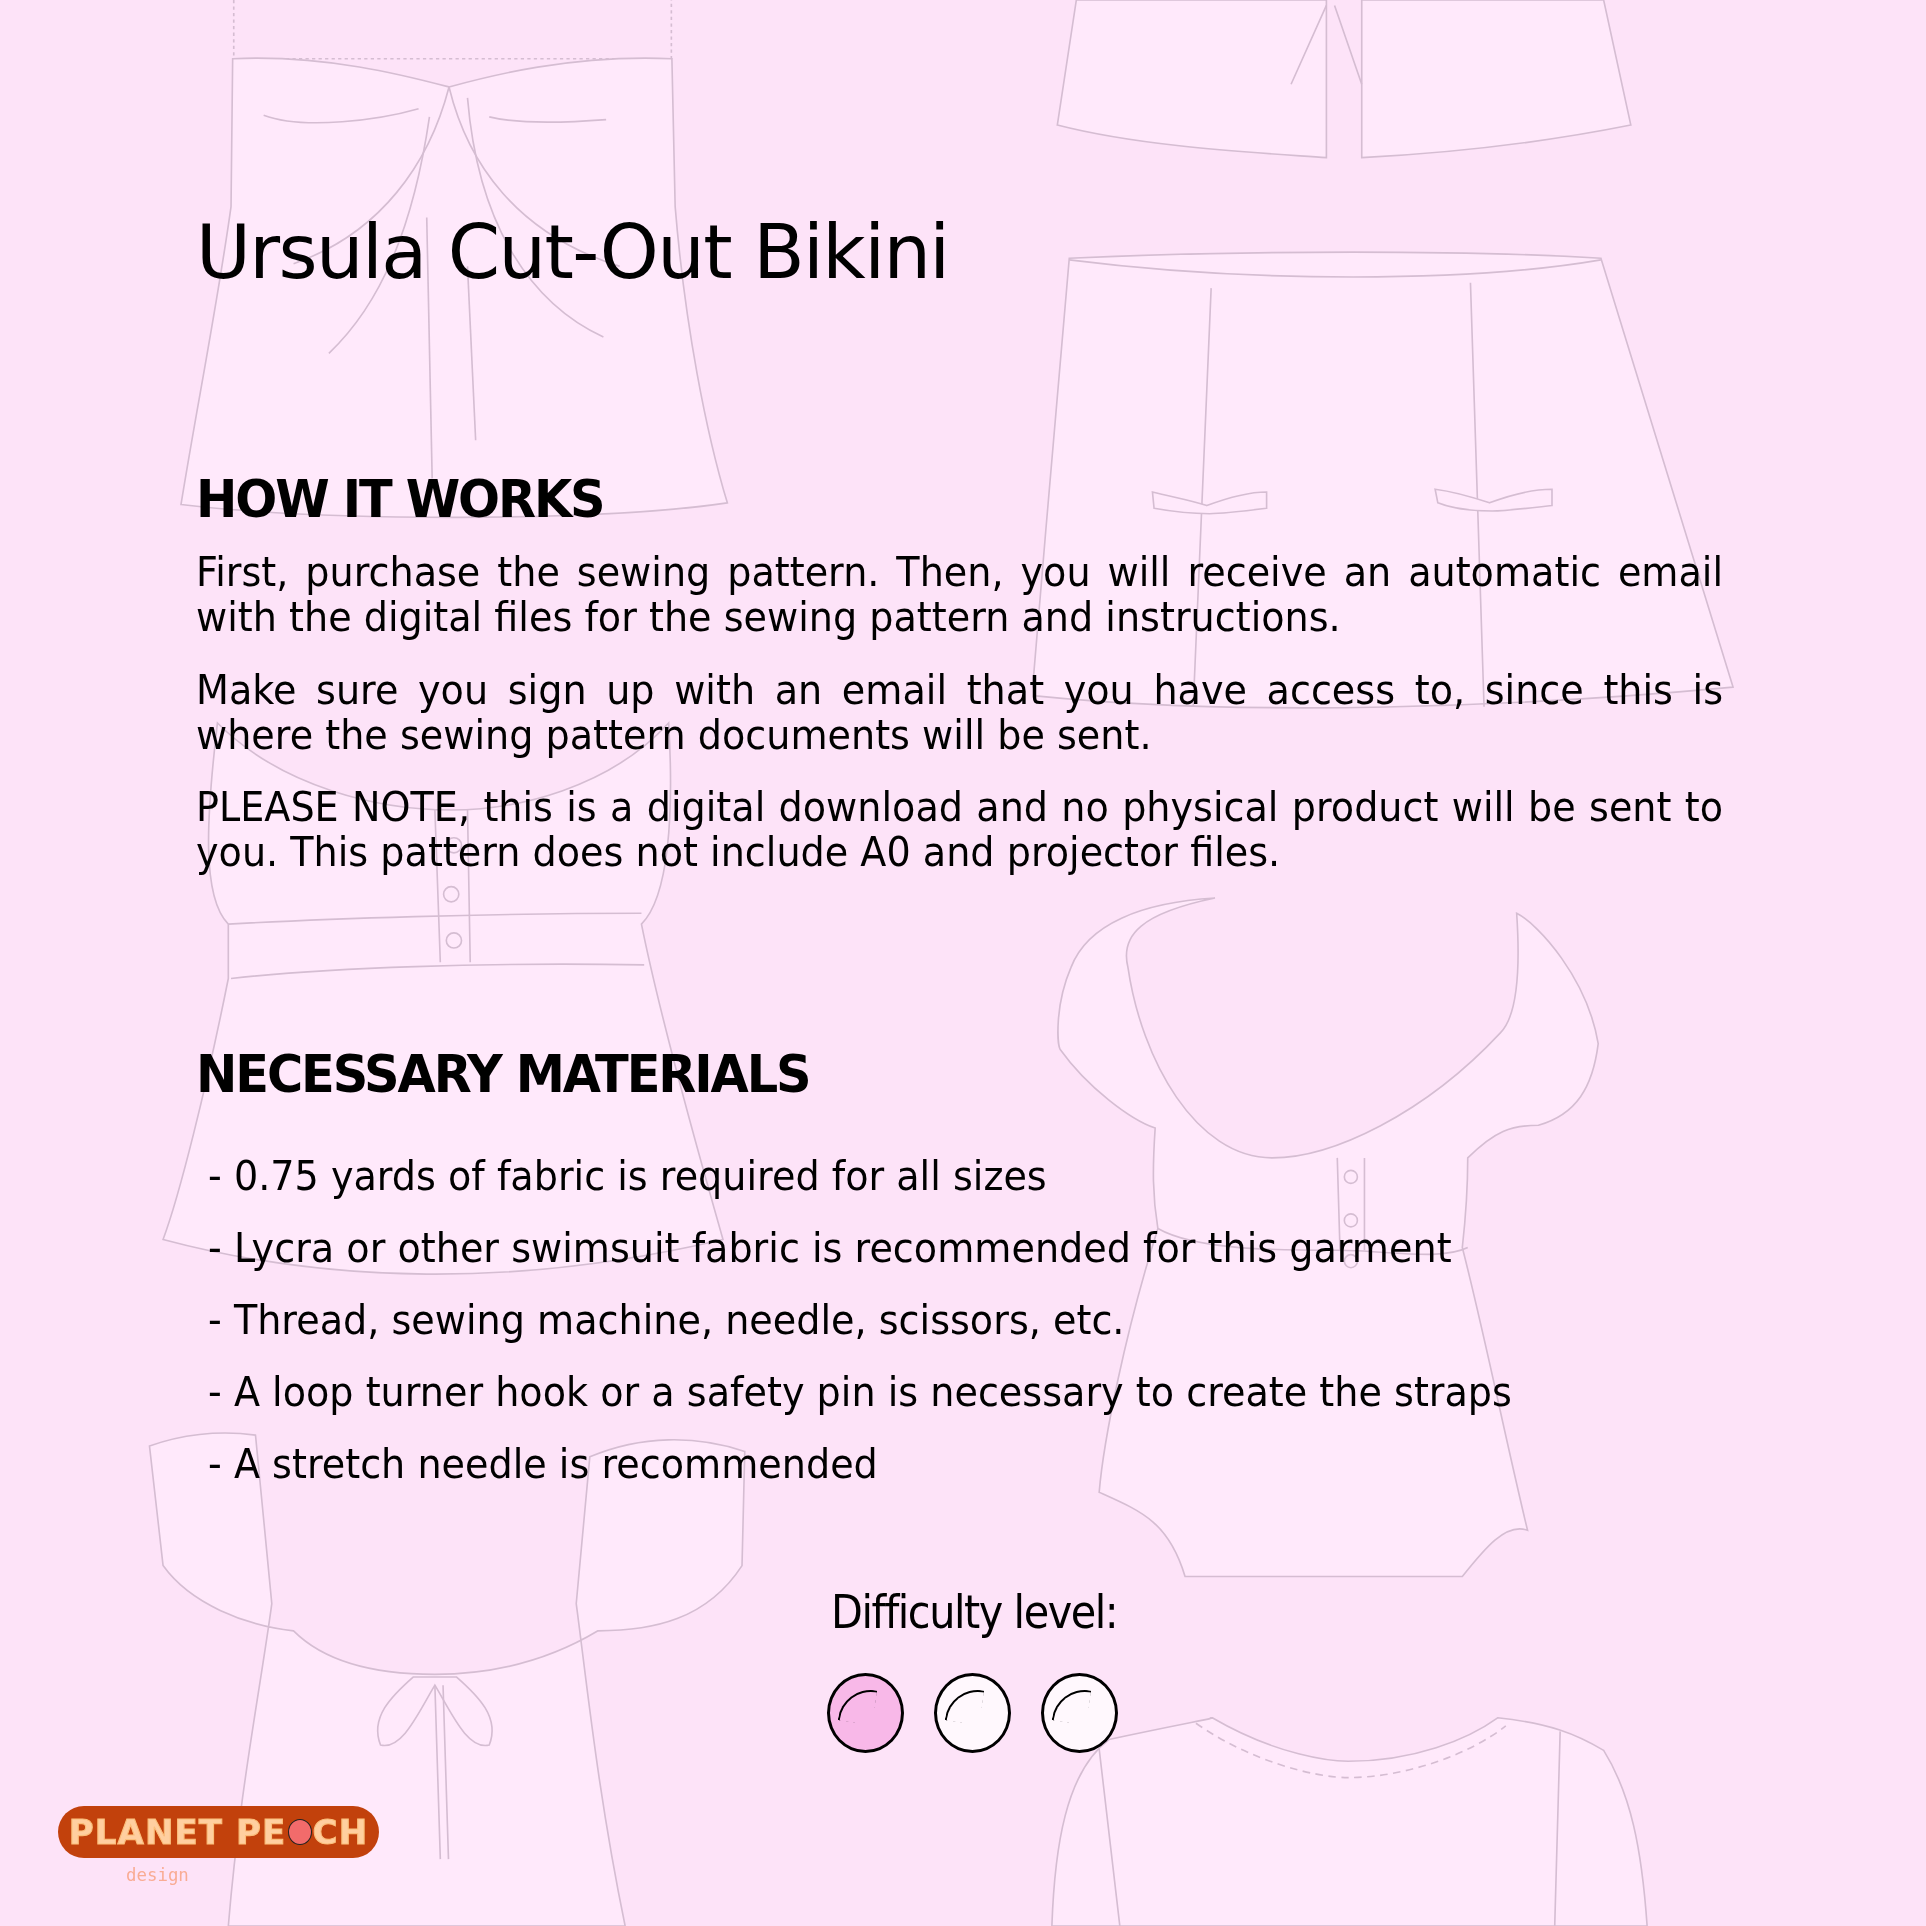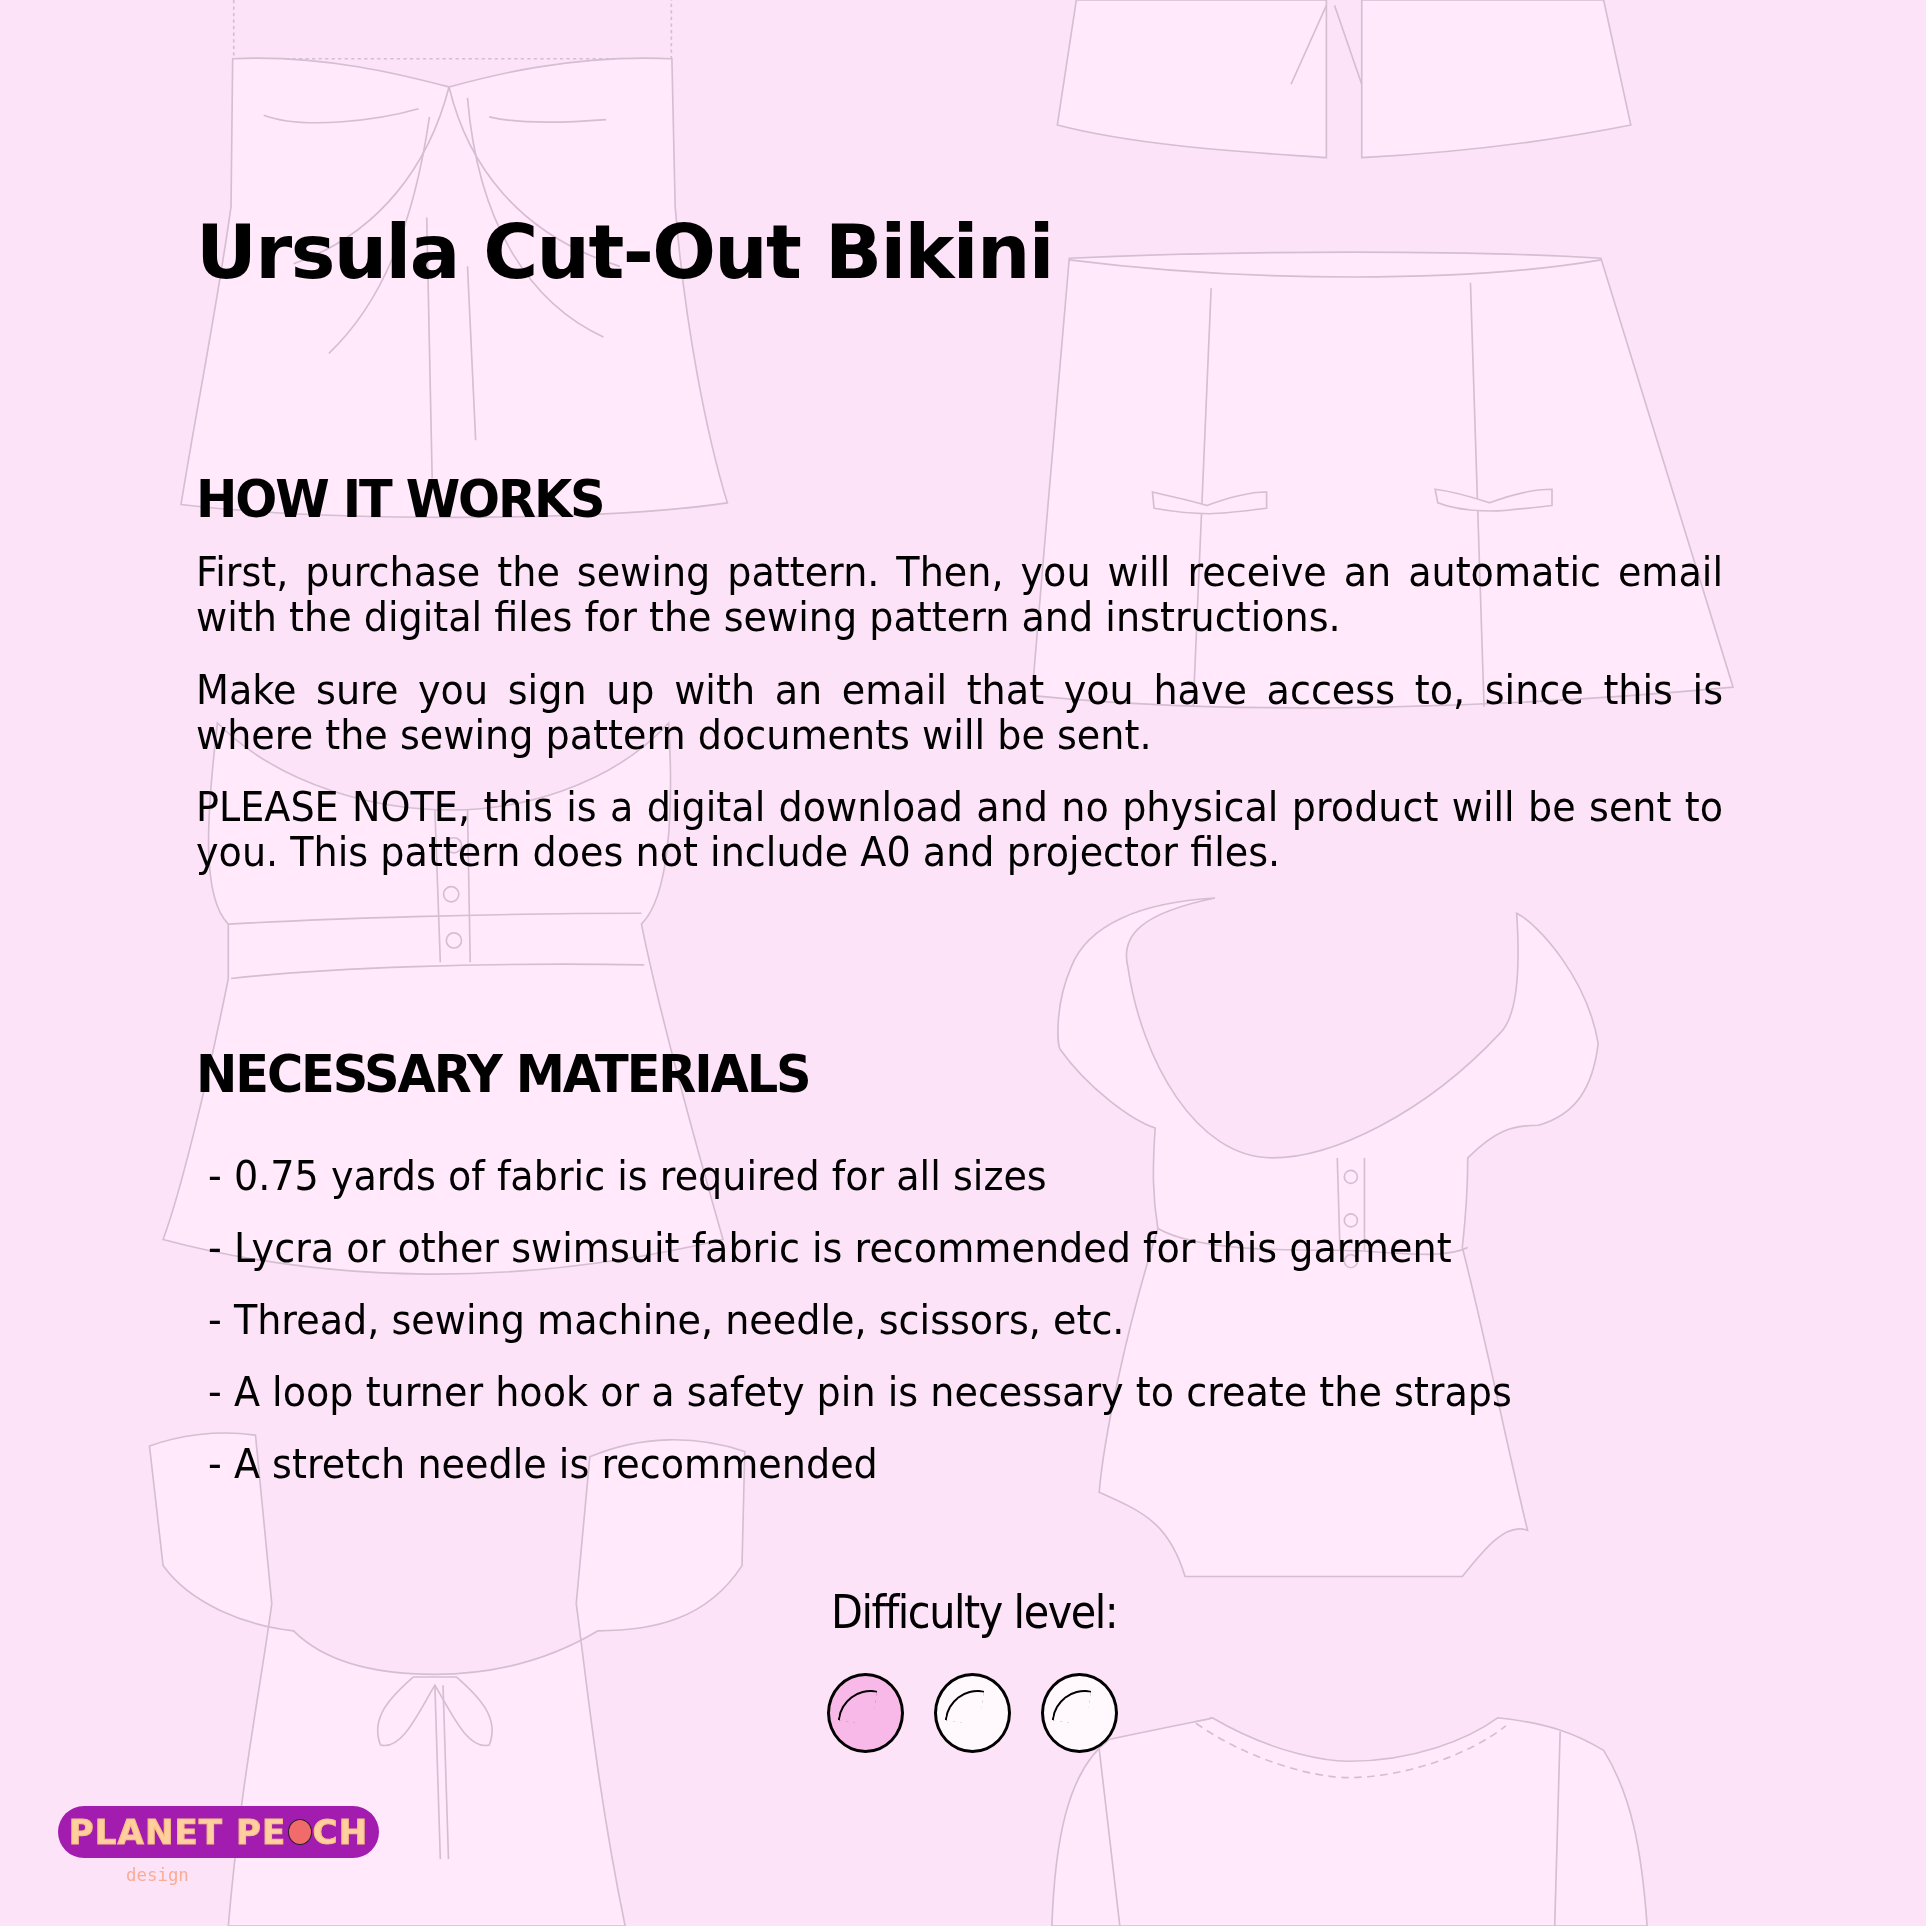--- a/index.html
+++ b/index.html
@@ -1,35 +1,35 @@
 <!DOCTYPE html>
 <html style="font-size:8.7px"><head>
 <meta charset="utf-8">
 <style>
   html, body { margin:0; padding:0; }
   body { width:1926px; height:1926px; overflow:hidden; background:#fde3f8; position:relative; font-family:"DejaVu Sans", sans-serif; color:#000; }
   .bg { position:absolute; left:0; top:0; width:1926px; height:1926px; }
   .content { position:absolute; left:0; top:0; width:1926px; height:1926px; }
-  .title { position:absolute; left:196px; top:215px; font-size:75px; font-weight:bold; letter-spacing:-1.6px; margin:0; line-height:1; }
+  .title { position:absolute; left:196px; top:215px; font-size:75px; font-weight:normal; letter-spacing:-1.6px; margin:0; line-height:1; }
   .h2 { position:absolute; left:196px; font-size:52px; font-weight:bold; letter-spacing:-2.2px; margin:0; line-height:1; transform:scaleX(0.95); transform-origin:left; }
   .h-how { top:473px; }
   .h-mat { top:1048px; }
   .para { position:absolute; left:196px; width:1528px; font-size:41px; line-height:45px; margin:0; text-align:justify; text-align-last:left; font-weight:normal; transform:scaleX(0.93); transform-origin:left; width:1642px; }
   .p1 { top:550px; }
   .p2 { top:668px; }
   .p3 { top:785px; }
   .list { position:absolute; left:196px; top:1128px; margin:12px; padding:0; list-style:none; }
   .list li { font-size:41px; line-height:72px; white-space:nowrap; transform:scaleX(0.93); transform-origin:left; }
   .diff-label { position:absolute; left:831px; top:1585px; font-size:46px; letter-spacing:-1.6px; transform:scaleX(0.9); transform-origin:left; }
   .dots { position:absolute; left:827px; top:1673px; display:flex; gap:30px; }
   .dot { width:77px; height:80px; border-radius:50%; border:3.3px solid #000; box-sizing:border-box; position:relative; }
   .dot.filled { background:#f8b8e8; }
   .dot.empty { background:#fff8fd; }
   .dot .shine { position:absolute; left:9.8px; top:12px; width:33px; height:33px; border-left:2.7px solid #000; border-top:2.7px solid #000; border-radius:33px 0 0 0; transform:rotate(8deg); border-right:none; border-bottom:none; }
-  .logo { position:absolute; left:58px; top:1806px; width:321px; height:52px; background:#a21caf; border-radius:26px; display:flex; align-items:center; justify-content:center; }
+  .logo { position:absolute; left:58px; top:1806px; width:321px; height:52px; background:#c2410c; border-radius:26px; display:flex; align-items:center; justify-content:center; }
   .logo-text { font-size:34px; font-weight:bold; color:#ffcfa0; letter-spacing:1.1px; -webkit-text-stroke:1.1px #fbbf7c; }
   .logo-peach { display:inline-block; width:22px; height:24px; background:#f26b6b; border:1.6px solid #222; border-radius:50%; vertical-align:middle; margin:0 1.1px; position:relative; top:-2.2px; }
   .logo-sub { position:absolute; left:110px; top:1865px; font-family:"DejaVu Sans Mono", monospace; font-size:17.4px; color:#f9ac94;margin-left:16px; }
 </style>
 </head>
 <body>
 
 <svg class="bg" viewBox="0 0 3543 3543" xmlns="http://www.w3.org/2000/svg" fill="#ffe9fb" stroke="#d5bdd2" stroke-width="3">
 
   <g>

